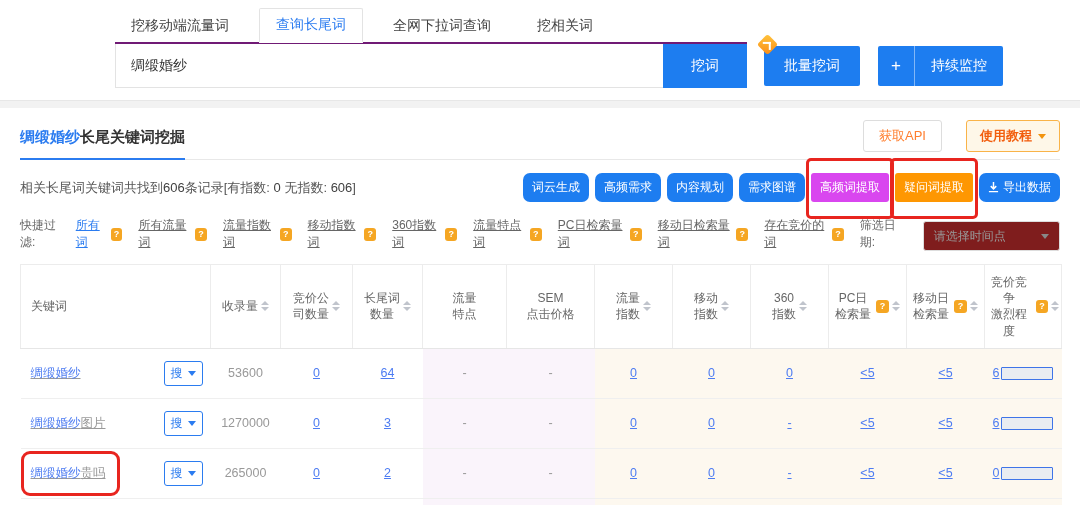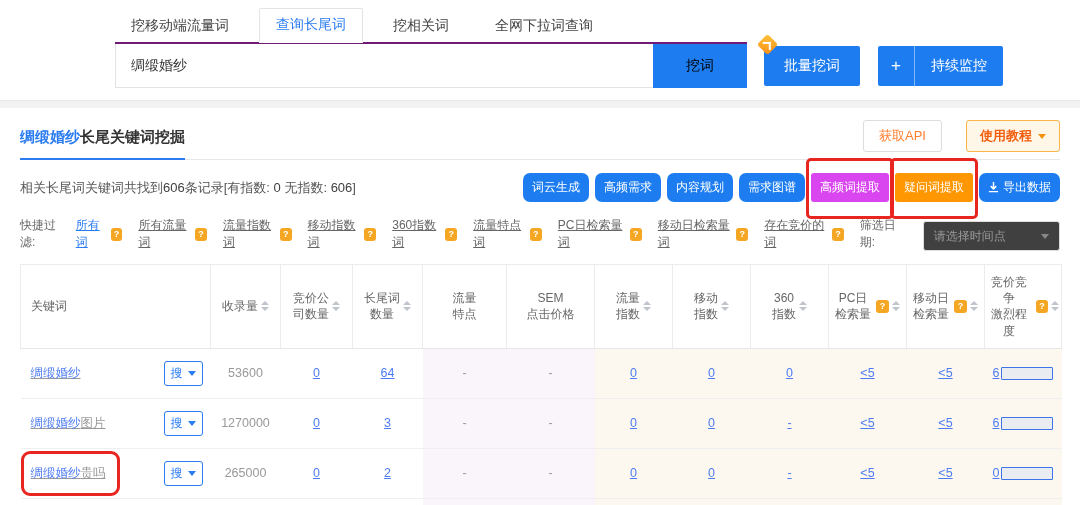--- a/index.html
+++ b/index.html
@@ -7,21 +7,21 @@
     font-family:"Liberation Sans","DejaVu Sans",sans-serif; }
 
   
   .topbar { background:#fff; padding:8px 0 12px 115px; }
   .tabs-row { display:flex; align-items:flex-end; width:632px; border-bottom:2px solid #701a75; }
   .tab { font-size:14px; color:#444; padding:7px 16px; cursor:pointer; white-space:nowrap; margin-right:14px; }
   .tab.active { color:#2b7cf0; background:#fff; border:1px solid #e3e3e3; border-bottom:2px solid #fff; margin-bottom:-1px; border-radius:2px 2px 0 0; }
   .search-row { display:flex; align-items:flex-start; margin-top:0; }
   .search-box { display:flex; width:632px; }
   .search-box input { flex:1; height:44px; border:1px solid #e3e3e3; border-top:none; border-right:none; padding:0 15px; font-size:14px; color:#333; outline:none; font-family:inherit; }
-  .btn-dig { width:94px; height:44px; background:#1d7df0; color:#000000; border:none; font-size:14px; cursor:pointer; font-family:inherit; }
+  .btn-dig { width:84px; height:44px; background:#1d7df0; color:#ffffff; border:none; font-size:14px; cursor:pointer; font-family:inherit; }
   .batch-wrap { position:relative; margin-left:17px; margin-top:2px; }
   .btn-batch { width:96px; height:40px; background:#1d7df0; color:#fff; border:none; border-radius:2px; font-size:14px; cursor:pointer; font-family:inherit; }
   .vip-badge { position:absolute; top:-9px; left:-4px; width:15px; height:15px; background:linear-gradient(135deg,#ffc53d,#fa8c16); transform:rotate(45deg); border-radius:3px; z-index:2; }
   .vip-badge::after { content:""; position:absolute; left:4px; top:5px; width:6px; height:6px; border-left:2px solid #fff; border-top:2px solid #fff; transform:rotate(45deg); }
   .monitor { display:flex; align-items:center; height:40px; margin-left:18px; margin-top:2px; background:#1d7df0; color:#fff; border-radius:2px; font-size:14px; cursor:pointer; }
   .monitor .plus { padding:0 13px; font-size:17px; }
   .monitor .mon-div { width:1px; height:40px; background:rgba(255,255,255,.45); }
   .monitor .mon-label { padding:0 16px; }
 
   .band { height:8px; background:#f2f2f2; border-top:1px solid #e7e7e7; }
@@ -48,21 +48,21 @@
   .dl-icon { width:11px; height:11px; display:inline-block; }
 
   .filter-row { display:flex; align-items:center; font-size:12px; color:#666; padding:9px 0 13px; }
   .f-label { margin-right:8px; }
   .filter-items { display:flex; align-items:center; flex-wrap:nowrap; }
   .filter-item { display:flex; align-items:center; margin-right:16px; cursor:pointer; }
   .filter-item .f-text { text-decoration:underline; color:#666; }
   .filter-item.active .f-text { color:#2b7cf0; }
   .qbadge { display:inline-flex; align-items:center; justify-content:center; width:13px; height:13px; background:#f5a623; color:#fff; border-radius:3px; font-size:9px; font-weight:bold; margin-left:2px; cursor:pointer; }
   .date-wrap { margin-left:auto; display:flex; align-items:flex-end; gap:16px; }
-  .date-select { width:148px; height:30px; border:1px solid #ddd; border-radius:3px; display:flex; align-items:center; justify-content:space-between; padding:0 10px; color:#999; cursor:pointer; background:#404040; }
+  .date-select { width:148px; height:30px; border:1px solid #ddd; border-radius:3px; display:flex; align-items:center; justify-content:space-between; padding:0 10px; color:#999; cursor:pointer; background:#7f1d1d; }
   .date-select .caret-g { width:0;height:0;border-left:4px solid transparent;border-right:4px solid transparent;border-top:5px solid #888; }
 
   
   table { width:100%; border-collapse:collapse; table-layout:fixed; }
   th { font-size:12px; font-weight:normal; color:#666; border:1px solid #ececec; border-bottom:1px solid #e6e6e6; padding:9px 2px; line-height:1.35; vertical-align:middle; }
   th .th-inner { display:flex; align-items:center; justify-content:center; gap:3px; }
   th.left .th-inner { justify-content:flex-start; padding-left:8px; }
   td { font-size:12.5px; color:#999; text-align:center; padding:0 2px; height:50px; border-bottom:1px solid #efefef; vertical-align:middle; }
   td.left { text-align:left; }
   .tint-purple { background:#faf4fb; }
@@ -83,22 +83,22 @@
   .comp-bar { width:52px; height:13px; border:1px solid #3e74e8; background:#e9ecf1; border-radius:1px; overflow:hidden; }
   .comp-fill { height:100%; background:#1d6ef0; }
 </style>
 </head>
 <body>
 
 <div class="topbar">
   <div class="tabs-row" id="tabs">
       <div class="tab">挖移动端流量词</div>
       <div class="tab active">查询长尾词</div>
+      <div class="tab">全网下拉词查询</div>
       <div class="tab">挖相关词</div>
-      <div class="tab">全网下拉词查询</div>
     </div>
   <div class="search-row">
     <div class="search-box">
       <input type="text" value="绸缎婚纱" style="">
       <button class="btn-dig">挖词</button>
     </div>
     <div class="batch-wrap">
       <span class="vip-badge"></span>
       <button class="btn-batch">批量挖词</button>
     </div>

